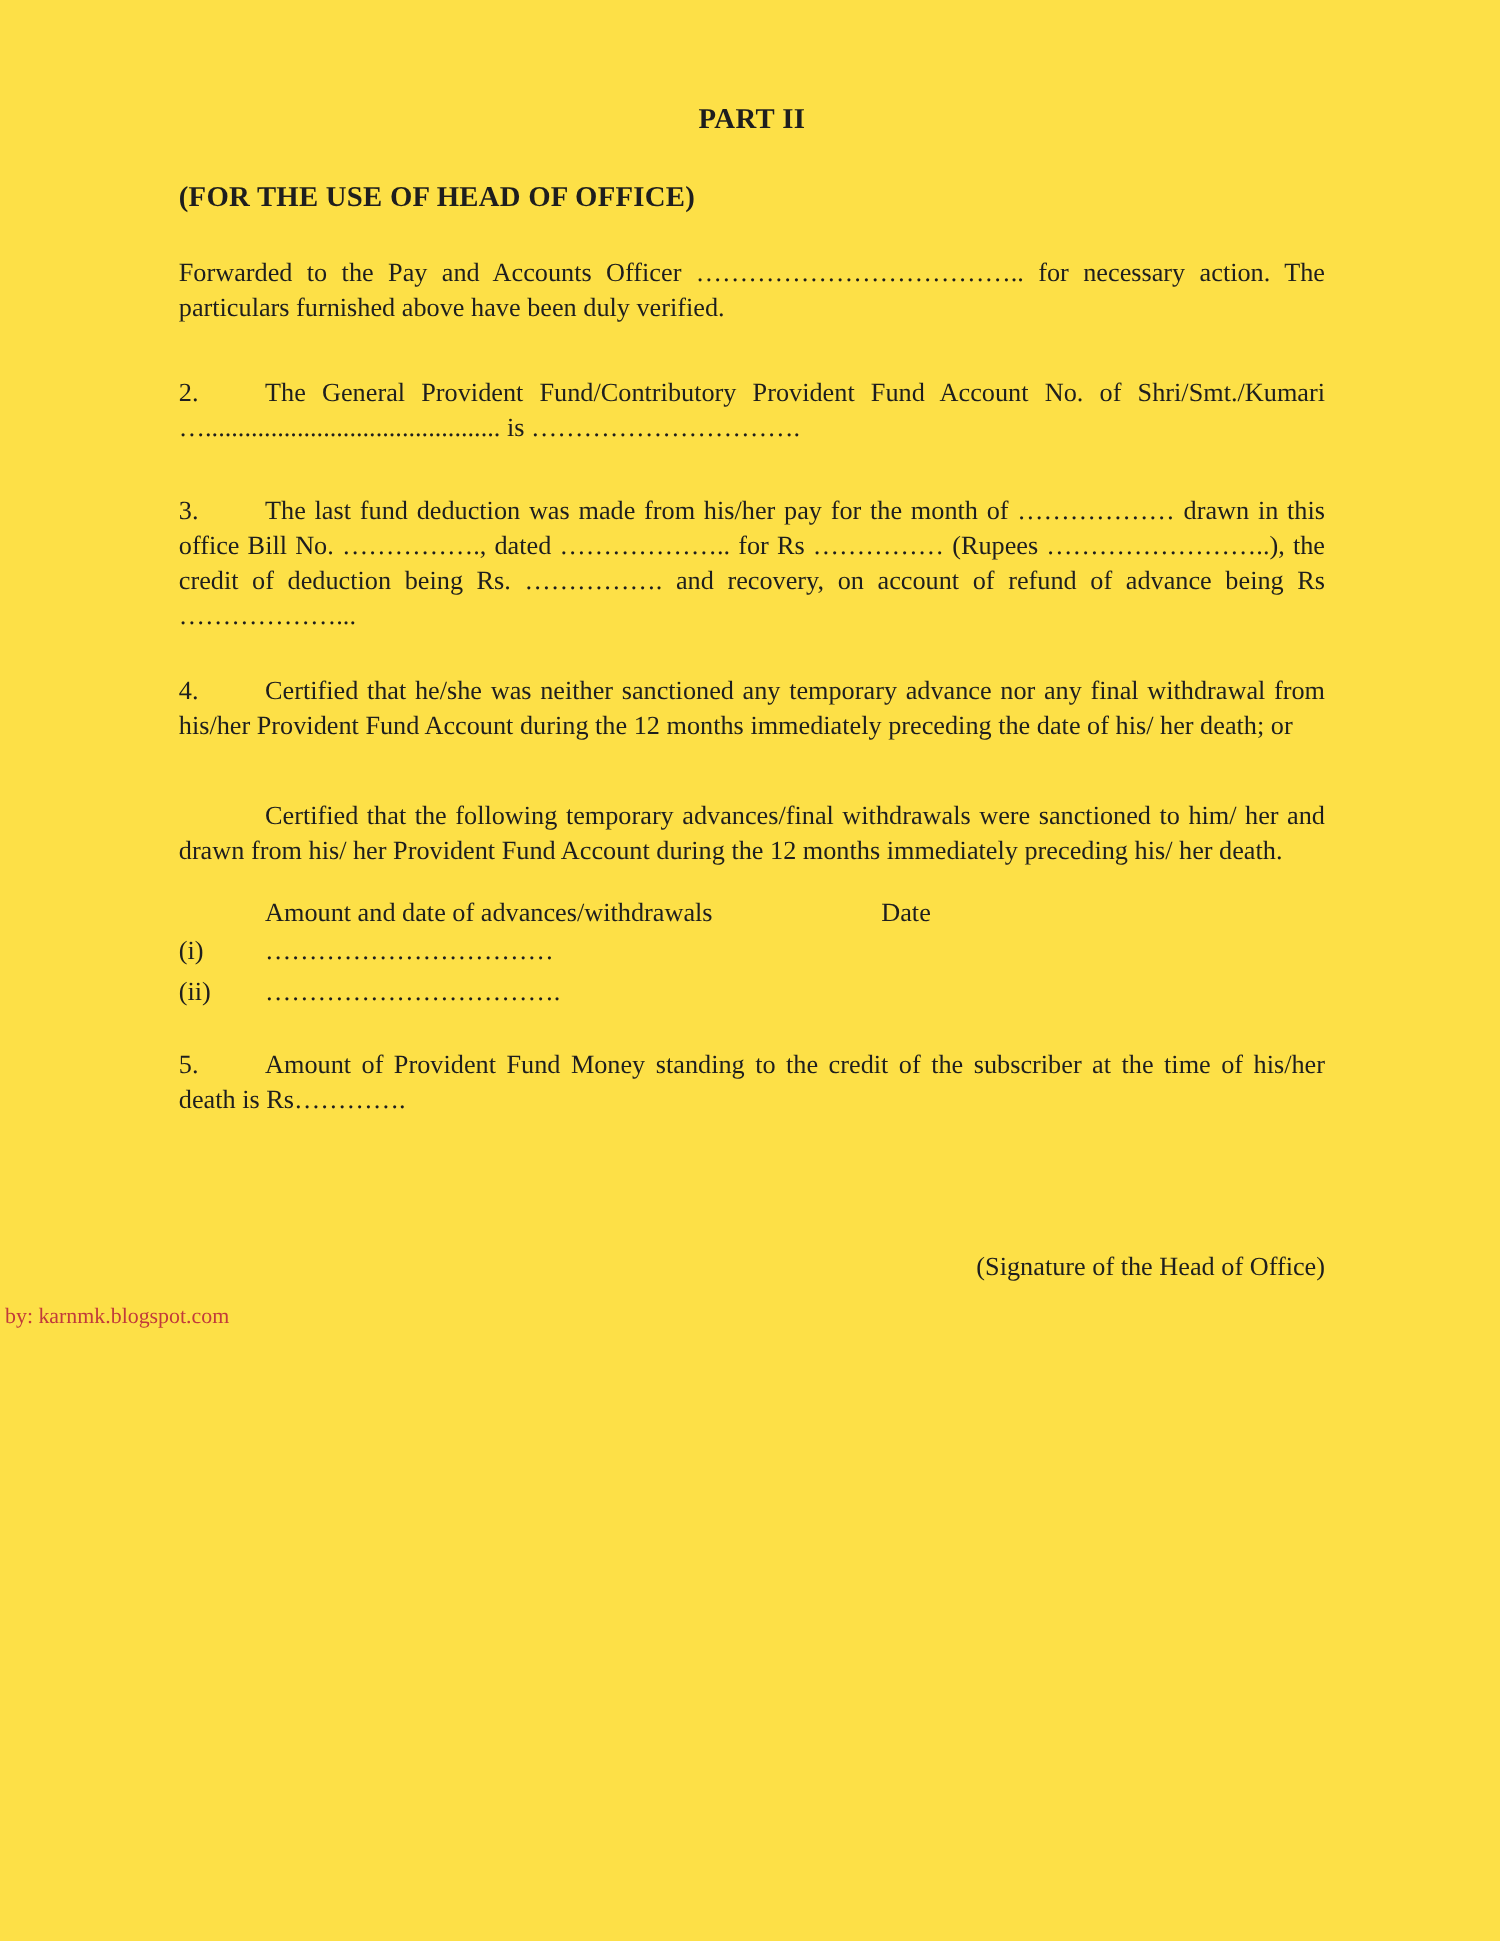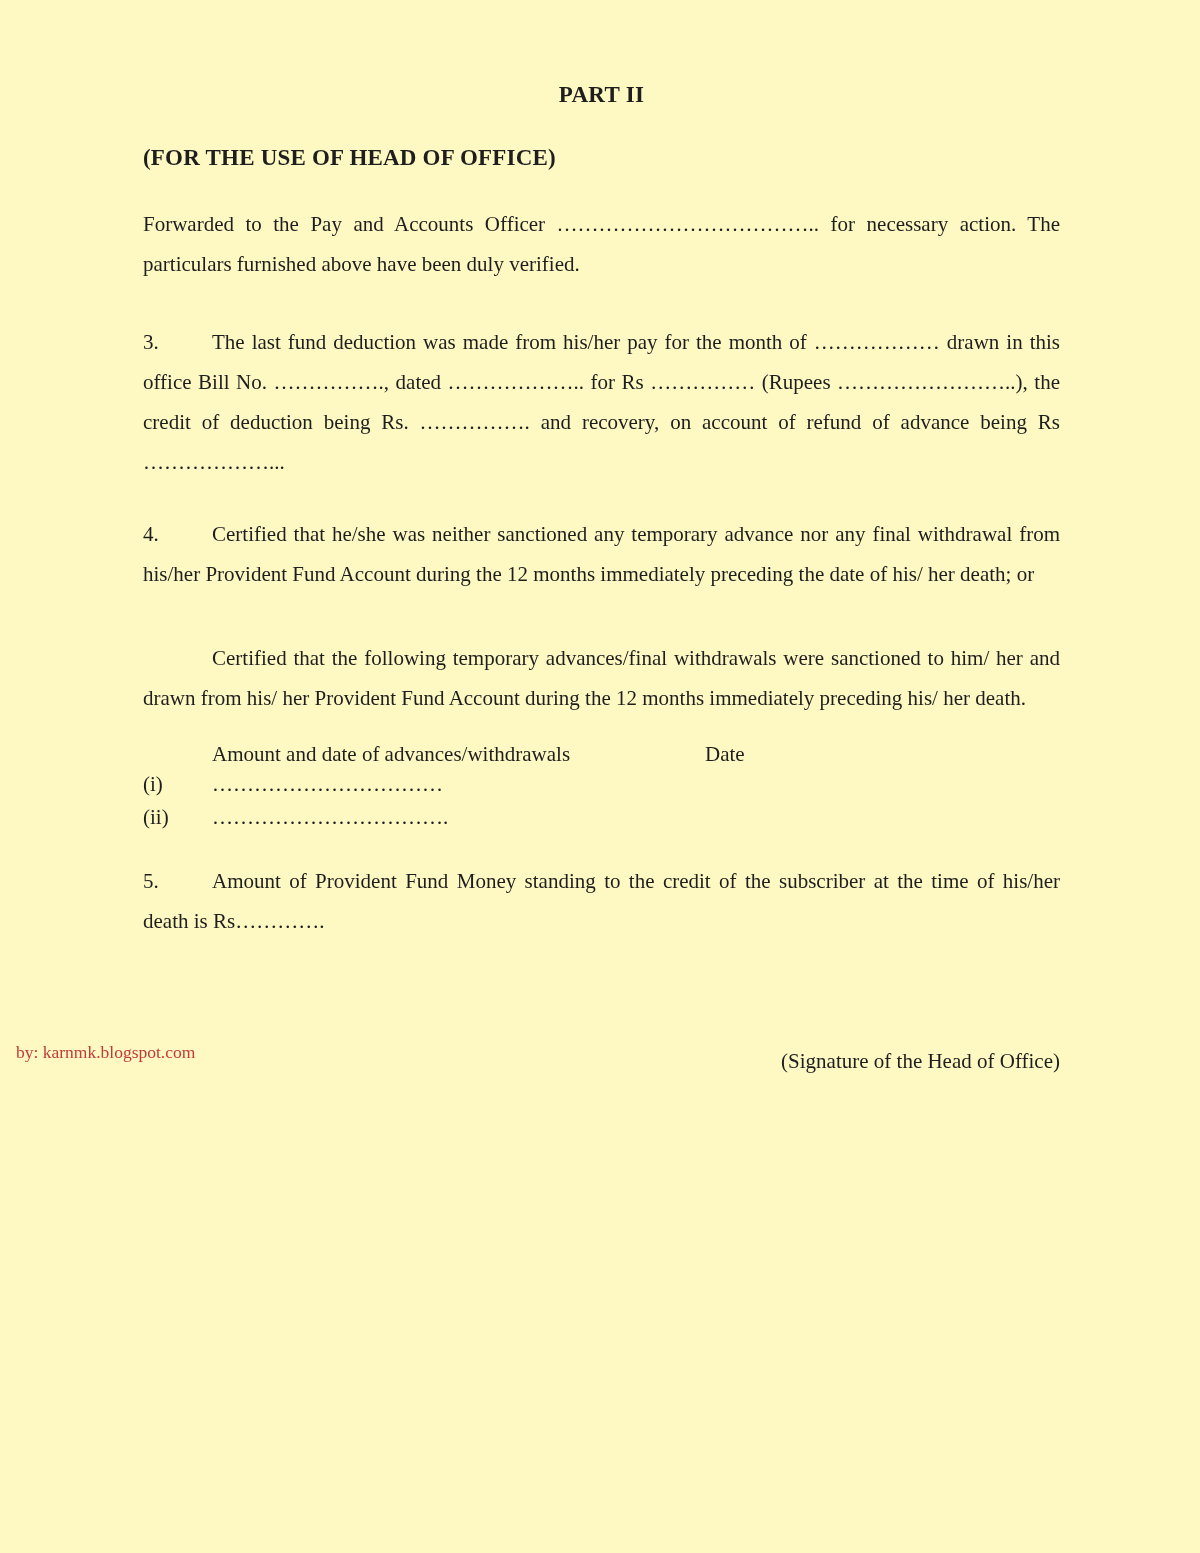--- a/index.html
+++ b/index.html
@@ -8,39 +8,39 @@
     background: #f3f3f1;
     font-family: "Liberation Serif", serif;
     color: #1e1e1e;
     -webkit-font-smoothing: antialiased;
   }
   .page {
     position: relative;
     width: 1200px;
     height: 1553px;
     padding: 82px 140px 0 143px;
-    background: #fef9c3;
+    background: #fde047;
     overflow: hidden;
   }
   .title {
     text-align: center;
     font-size: 23px;
     font-weight: bold;
     letter-spacing: 0.3px;
   }
   .subtitle {
     text-align: left;
     font-size: 23px;
     font-weight: bold;
     margin-top: 37px;
     letter-spacing: 0.2px;
   }
   .para {
     font-size: 21px;
-    line-height: 40px;
+    line-height: 28px;
     text-align: justify;
   }
   .intro { margin-top: 33px; }
   .num { display: inline-block; width: 69px; }
   .sec2 { margin-top: 40px; }
   .sec3 { margin-top: 38px; }
   .sec4 { margin-top: 32px; }
   .certified2 { margin-top: 44px; text-indent: 69px; }
   .advances { margin-top: 22px; font-size: 21px; line-height: 28px; }
   .adv-header { padding-left: 69px; }
@@ -48,37 +48,38 @@
   .adv-row { line-height: 33px; }
   .adv-label { display: inline-block; width: 69px; }
   .sec5 { margin-top: 27px; }
   .signature {
     margin-top: 108px;
     text-align: right;
     font-size: 21px;
   }
   .credit {
     position: absolute;
-    left: 16px;
+    left: 4px;
     top: 1042px;
     font-size: 17.5px;
     color: #c13b3b;
   }
 </style>
 </head>
 <body>
 
 <div class="page">
 
   <h1 class="title">PART II</h1>
 
   <h2 class="subtitle">(FOR THE USE OF HEAD OF OFFICE)</h2>
 
   <p class="para intro">Forwarded to the Pay and Accounts Officer ……………………………….. for necessary action. The particulars furnished above have been duly verified.</p>
 
+  <p class="para sec2"><span class="num">2.</span><span>The General Provident Fund/Contributory Provident Fund Account No. of Shri/Smt./Kumari …............................................. is ………………………….</span></p>
 
   <p class="para sec3"><span class="num">3.</span><span>The last fund deduction was made from his/her pay for the month of ……………… drawn in this office Bill No. ……………., dated ……………….. for Rs …………… (Rupees ……………………..), the credit of deduction being Rs. ……………. and recovery, on account of refund of advance being Rs ………………...</span></p>
 
   <p class="para sec4"><span class="num">4.</span><span>Certified that he/she was neither sanctioned any temporary advance nor any final withdrawal from his/her Provident Fund Account during the 12 months immediately preceding the date of his/ her death; or</span></p>
 
   <p class="para certified2">Certified that the following temporary advances/final withdrawals were sanctioned to him/ her and drawn from his/ her Provident Fund Account during the 12 months immediately preceding his/ her death.</p>
 
   <div class="advances">
     <div class="adv-header"><span class="adv-left">Amount and date of advances/withdrawals</span><span>Date</span></div>
     <div class="adv-row"><span class="adv-label">(i)</span><span>……………………………</span></div>

